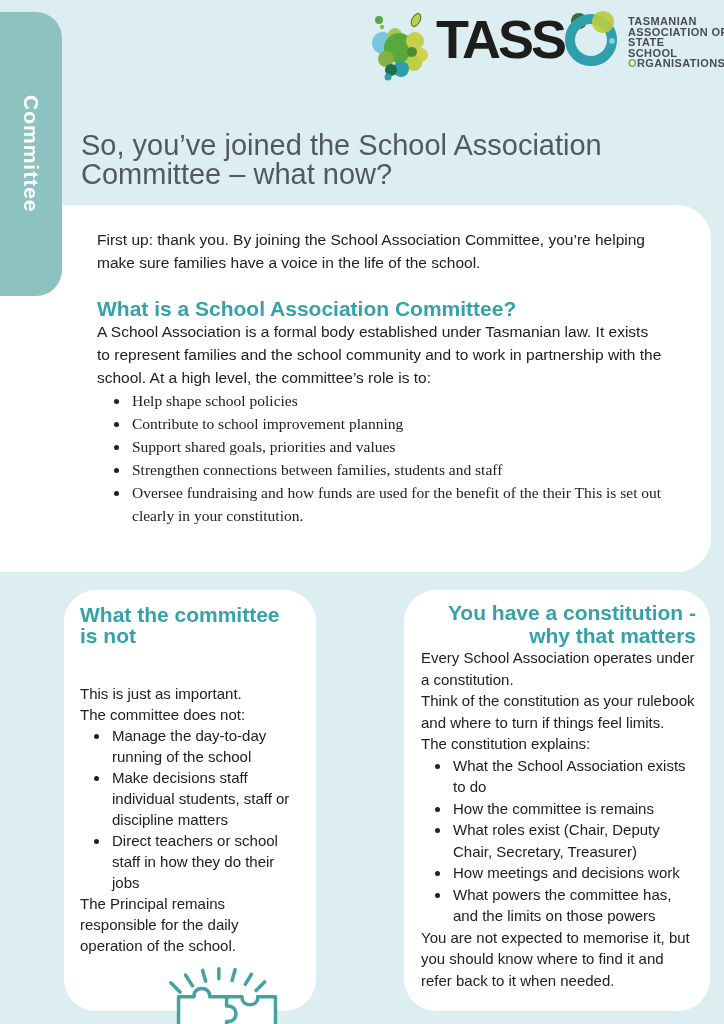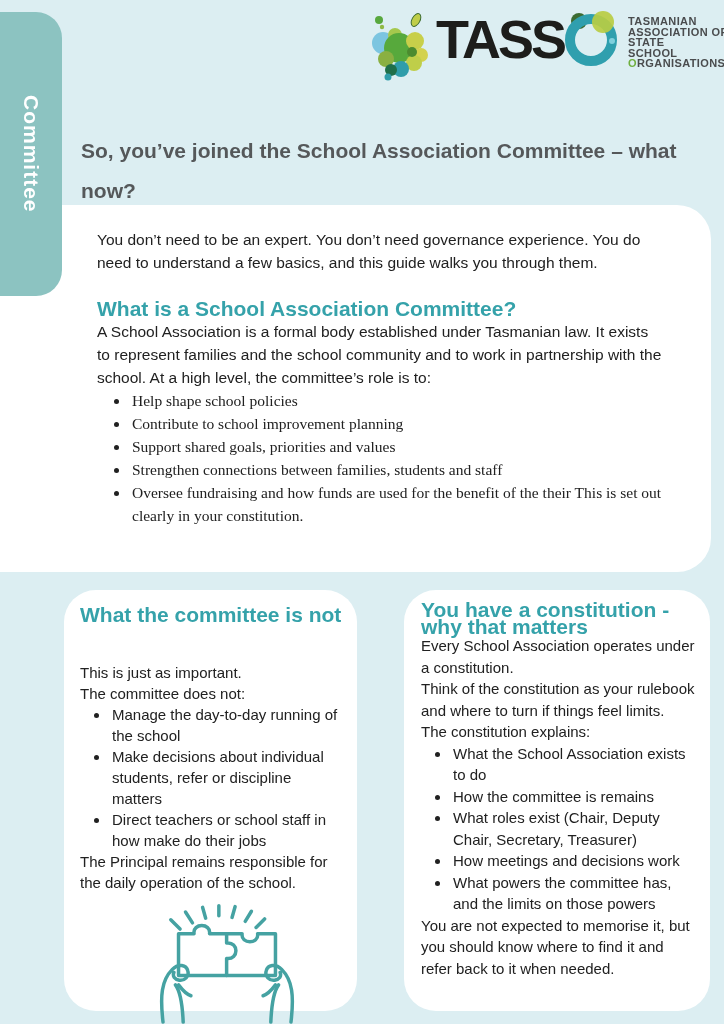--- a/index.html
+++ b/index.html
@@ -32,45 +32,45 @@
   .o-ring{margin-left:-2px; margin-top:-4px;}
   .org-block{margin-left:8px; margin-top:4px;}
   .org-line{
     font-size:11px; font-weight:bold; letter-spacing:.4px;
     color:#4a4c4e; line-height:10.5px; white-space:nowrap;
   }
   .org-initial{color:#6faf3f;}
   
   .page-title{
     position:absolute; left:81px; top:131px; width:600px;
-    font-size:21px; line-height:40px; font-weight:bold; color:var(--title-gray);
+    font-size:29px; line-height:29px; font-weight:normal; color:var(--title-gray);
   }
   
   .card{position:absolute; background:var(--card);}
   .main-card{
     left:0; top:205px; width:711px; height:367px;
     border-radius:0 34px 34px 0; padding:23px 48px 0 97px;
     font-size:15.5px; line-height:23px;
   }
   .main-card p.para{margin-bottom:23px;}
   .teal-heading{font-size:21px; font-weight:bold; color:var(--accent); line-height:23px;}
   .main-card ul{list-style:disc outside; padding-left:33px;}
   .main-card li{line-height:23px; padding-left:2px;font-family:Liberation Serif, serif;}
   .left-card{
-    left:64px; top:590px; width:293px; height:421px; border-radius:32px;
+    left:64px; top:590px; width:252px; height:421px; border-radius:32px;
     padding:14px 14px 0 16px; font-size:15px; line-height:21px;
   }
   .left-card .teal-heading{line-height:21px; margin-bottom:37px;}
   .left-card ul, .right-card ul{list-style:disc outside; padding-left:30px;}
   .left-card li, .right-card li{padding-left:2px;}
   .right-card{
     left:404px; top:590px; width:306px; height:421px; border-radius:32px;
     padding:11px 14px 0 17px; font-size:15px; line-height:21.5px;
   }
-  .right-card .teal-heading{line-height:17px;}
+  .right-card .teal-heading{line-height:23px;text-align:right;}
   .illustration{display:block; margin:10px auto 0 auto; margin-left:52px;}
 </style>
 </head>
 <body>
 
 <div class="page">
 
   <div class="side-tab">
     <span>Committee</span>
   </div>
@@ -106,40 +106,40 @@
           <div class="org-line">STATE</div>
           <div class="org-line">SCHOOL</div>
         </div>
       <div class="org-line"><span class="org-initial">O</span><span>RGANISATIONS</span></div>
     </div>
   </div>
 
   <h1 class="page-title">So, you’ve joined the School Association Committee – what now?</h1>
 
   <section class="card main-card">
-    <p class="para">You don’t need to be an expert. You don’t need governance experience. You do need to understand a few basics, and this guide walks you through them.</p>
+    <p class="para">First up: thank you. By joining the School Association Committee, you’re helping make sure families have a voice in the life of the school.</p>
     <h2 class="teal-heading">What is a School Association Committee?</h2>
     <p>A School Association is a formal body established under Tasmanian law. It exists to represent families and the school community and to work in partnership with the school. At a high level, the committee’s role is to:</p>
     <ul>
         <li>Help shape school policies</li>
         <li>Contribute to school improvement planning</li>
         <li>Support shared goals, priorities and values</li>
         <li>Strengthen connections between families, students and staff</li>
         <li>Oversee fundraising and how funds are used for the benefit of the their This is set out clearly in your constitution.</li>
       </ul>
   </section>
 
   <section class="card left-card">
     <h2 class="teal-heading">What the committee is not</h2>
     <p>This is just as important.</p>
     <p>The committee does not:</p>
     <ul>
         <li>Manage the day-to-day running of the school</li>
-        <li>Make decisions about individual students, refer or discipline matters</li>
-        <li>Direct teachers or school staff in how make do their jobs</li>
+        <li>Make decisions staff individual students, staff or discipline matters</li>
+        <li>Direct teachers or school staff in how they do their jobs</li>
       </ul>
     <p>The Principal remains responsible for the daily operation of the school.</p>
 
     <svg class="illustration" width="190" height="125" viewBox="0 0 245 158">
       <g fill="none" stroke="#45a2a2" stroke-width="4.5" stroke-linecap="round" stroke-linejoin="round">
 
         <path d="M62,32 L50,20"></path>
         <path d="M78,24 L69,10"></path>
         <path d="M95,18 L91,4"></path>
         <path d="M112,15 L112,2"></path>

